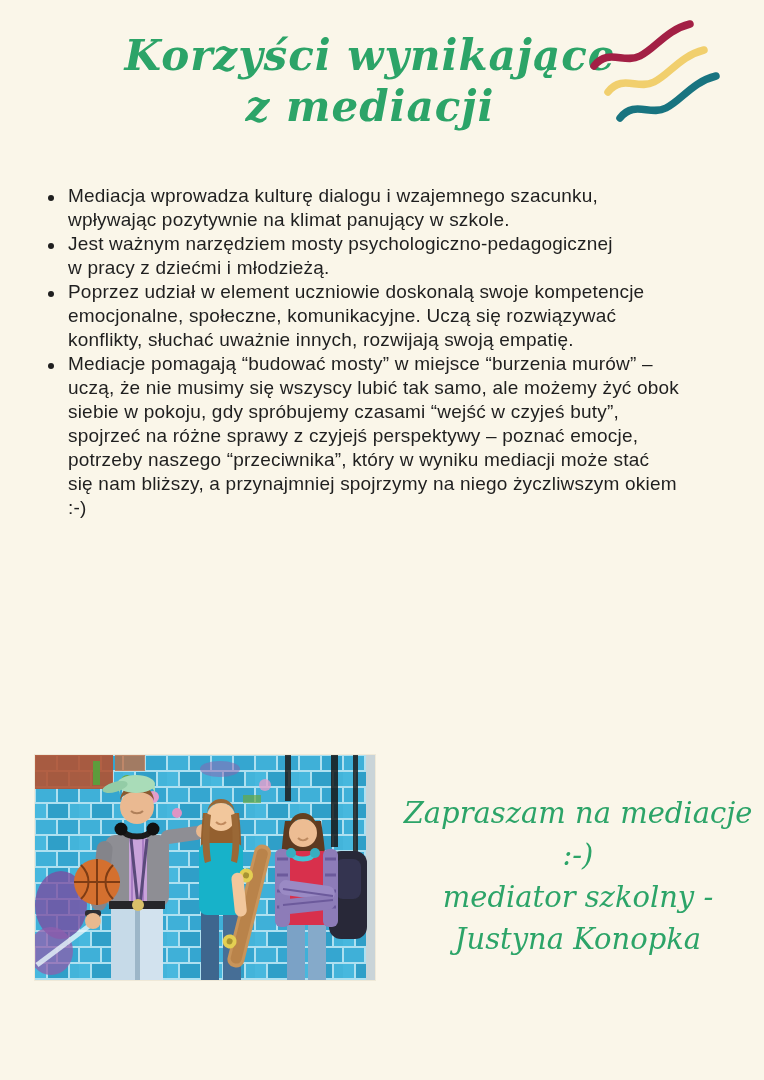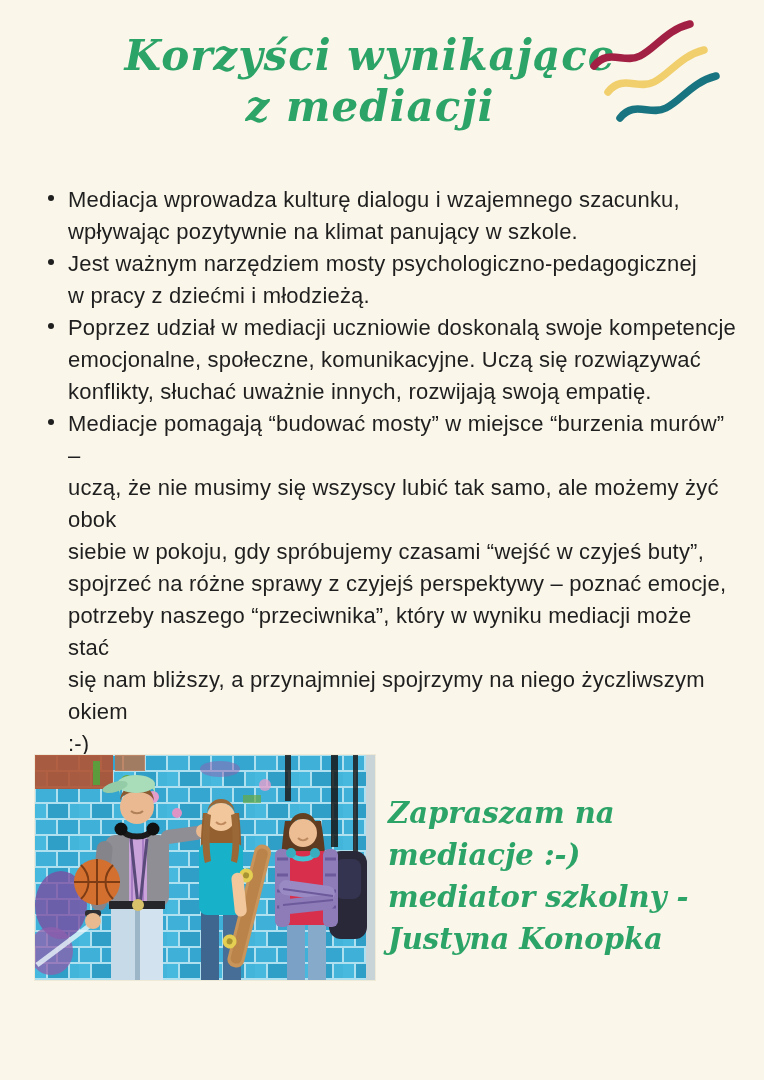--- a/index.html
+++ b/index.html
@@ -29,34 +29,34 @@
   .bullets {
     position:absolute; top:184px; left:48px; width:690px;
   }
   .bullet-row { display:flex; align-items:flex-start; }
   .dot {
     width:6px; height:6px; border-radius:50%;
     background:#1f1f1f; flex:none;
     margin:11px 14px 0 0;
   }
   .bullet-text {
-    font-size:22px; line-height:32px;
+    font-size:19px; line-height:24px;
     white-space:pre-line;
     letter-spacing:0.2px;
   }
   .photo-frame {
     position:absolute; left:35px; top:755px;
     width:340px; height:225px;
     outline:1px solid #efe9d8;
   }
   .invitation {
-    position:absolute; left:388px; top:792px; width:364px;
-    text-align:left;
+    position:absolute; left:396px; top:792px; width:364px;
+    text-align:center;
     font-family:"DejaVu Serif", serif;
-    font-style:italic; font-weight:bold;
+    font-style:italic; font-weight:normal;
     font-size:29px; line-height:1.45;
     color:#2ca468;
     white-space:pre-line;
   }
 </style>
 </head>
 <body>
 
 <div class="page">
 
@@ -78,21 +78,21 @@
       <span class="bullet-text">Mediacja wprowadza kulturę dialogu i wzajemnego szacunku,
 wpływając pozytywnie na klimat panujący w szkole.</span>
     </div>
     <div class="bullet-row">
       <span class="dot"></span>
       <span class="bullet-text">Jest ważnym narzędziem mosty psychologiczno-pedagogicznej
 w pracy z dziećmi i młodzieżą.</span>
     </div>
     <div class="bullet-row">
       <span class="dot"></span>
-      <span class="bullet-text">Poprzez udział w mediacji uczniowie doskonalą swoje kompetencje
+      <span class="bullet-text">Poprzez udział w element uczniowie doskonalą swoje kompetencje
 emocjonalne, społeczne, komunikacyjne.  Uczą się rozwiązywać
 konflikty, słuchać uważnie innych, rozwijają swoją empatię.</span>
     </div>
     <div class="bullet-row">
       <span class="dot"></span>
       <span class="bullet-text">Mediacje pomagają “budować mosty” w miejsce “burzenia murów” –
 uczą, że nie musimy się wszyscy lubić tak samo, ale możemy żyć obok
 siebie w pokoju, gdy spróbujemy czasami “wejść w czyjeś buty”,
 spojrzeć na różne sprawy z czyjejś  perspektywy – poznać emocje,
 potrzeby naszego “przeciwnika”, który w wyniku mediacji może stać

